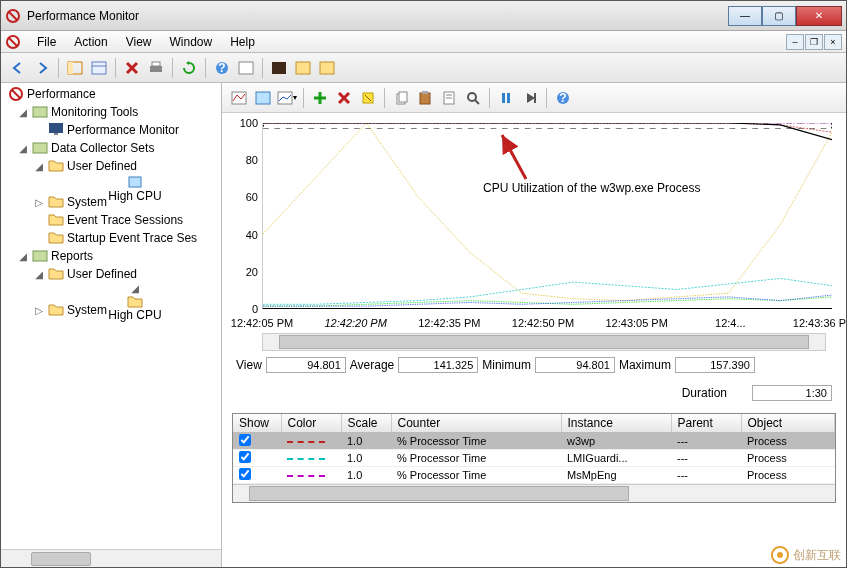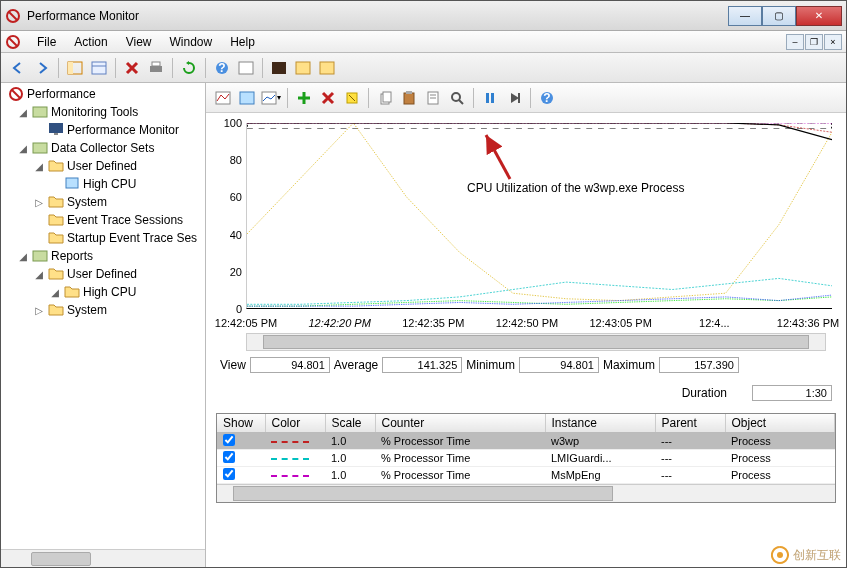--- a/index.html
+++ b/index.html
@@ -20,27 +20,27 @@
 .mdi-btns { margin-left:auto; display:flex; gap:1px; }
 .mdi-btn { width:18px; height:16px; border:1px solid #9ab; background:#e8f0f8; display:flex; align-items:center; justify-content:center; font-size:9px; }
 
 
 .maintoolbar { height:30px; background:linear-gradient(#f6f6f6,#e6e6e6); border-bottom:1px solid #bbb; display:flex; align-items:center; padding:0 6px; gap:2px; }
 .tbtn { width:22px; height:22px; border:1px solid transparent; display:flex; align-items:center; justify-content:center; }
 .tsep { width:1px; height:20px; background:#bbb; margin:0 3px; }
 
 
 .body { display:flex; height:calc(568px - 30px - 22px - 30px - 2px); }
-.treepane { width:205px; border-right:1px solid #bbb; background:#fff; overflow:hidden; position:relative; }
+.treepane { width:221px; border-right:1px solid #bbb; background:#fff; overflow:hidden; position:relative; }
 .tree { padding:2px 0; }
 .tnode { display:flex; align-items:center; height:18px; padding-left:4px; white-space:nowrap; }
 .tnode .exp { width:12px; color:#666; font-size:10px; text-align:center; }
 .tnode .ticon { width:16px; height:16px; margin:0 3px; }
 .tnode.selected { background:#d8d8d8; }
-.ind1 { padding-left:16px; } .ind2 { padding-left:32px; } .ind3 { padding-left:48px; } .ind4 { padding-left:64px; }
+.ind1 { padding-left:16px; } .ind2 { padding-left:32px; } .ind3 { padding-left:48px;flex-direction:column; } .ind4 { padding-left:64px; }
 .treescroll { position:absolute; bottom:0; left:0; right:0; height:18px; background:#f0f0f0; border-top:1px solid #ccc; }
 .treescroll .thumb { position:absolute; left:30px; width:60px; top:2px; height:14px; background:#cdcdcd; border:1px solid #aaa; border-radius:2px; }
 
 
 .content { flex:1; display:flex; flex-direction:column; background:#fff; overflow:hidden; }
 .charttoolbar { height:30px; background:linear-gradient(#fdfdfd,#ececec); border-bottom:1px solid #ccc; display:flex; align-items:center; padding:0 6px; gap:2px; }
 
 
 .chartwrap { padding:6px 10px 0 6px; }
 .chart { position:relative; height:210px; background:#fff; }

